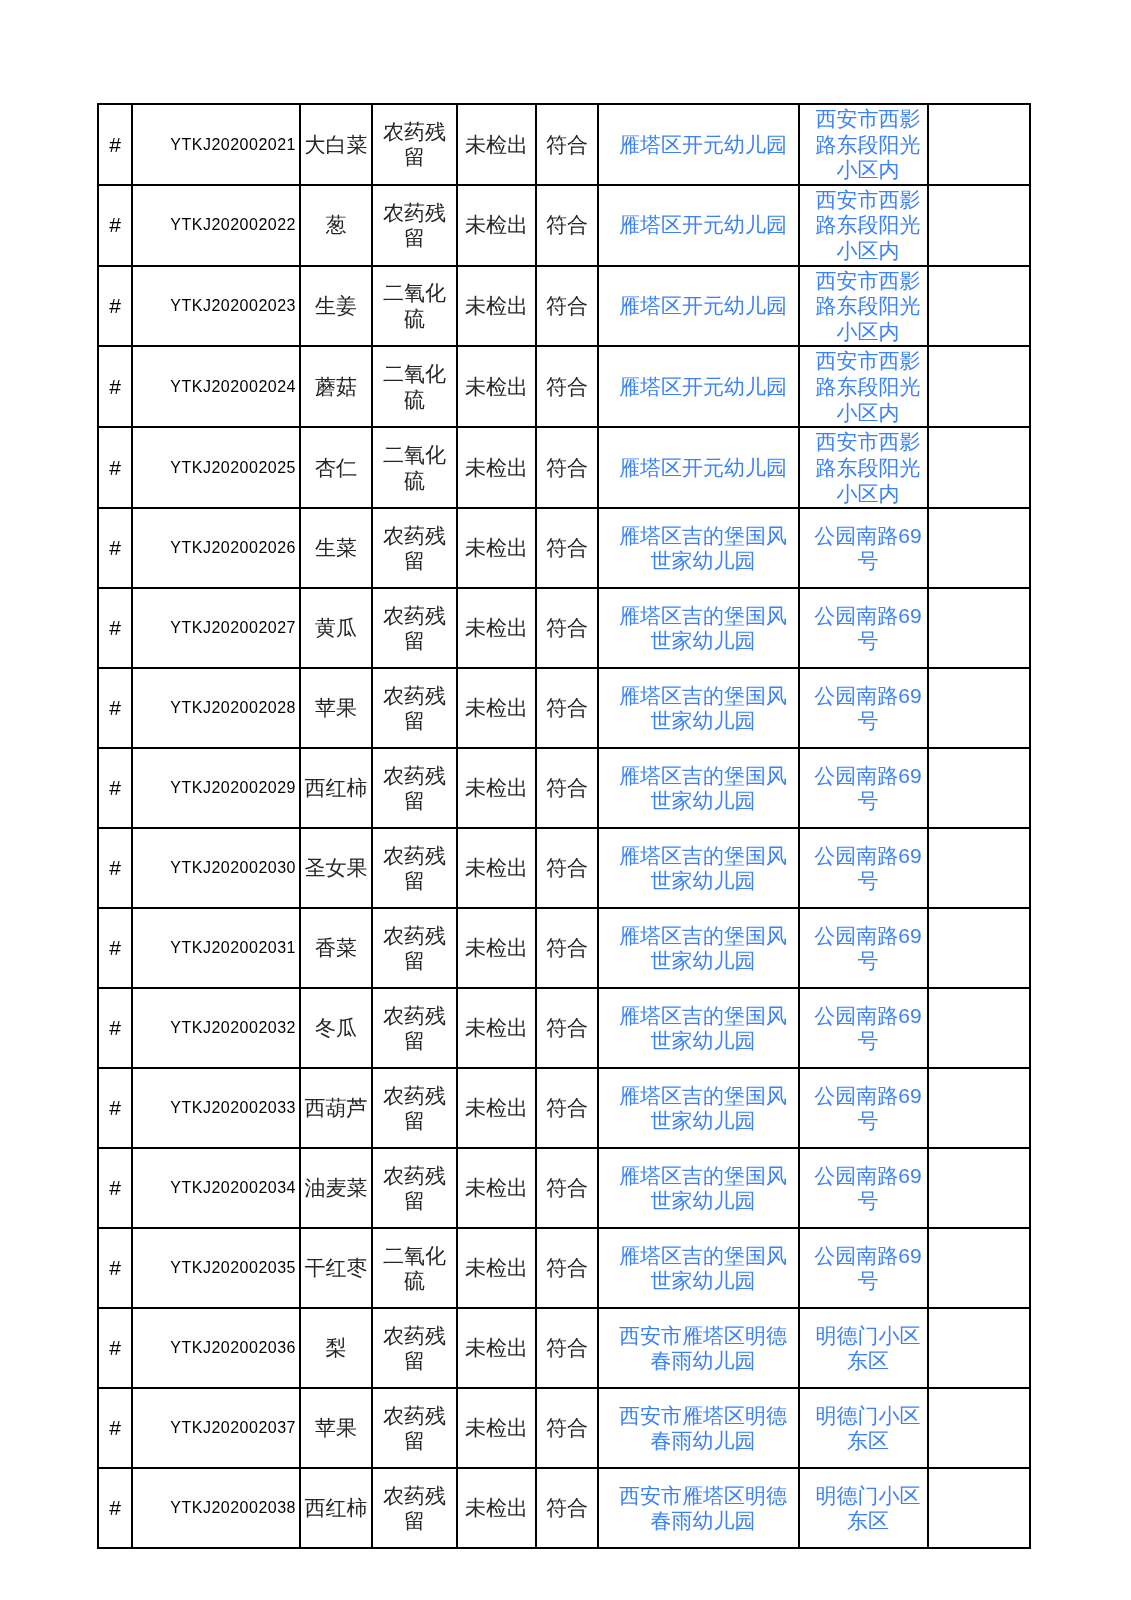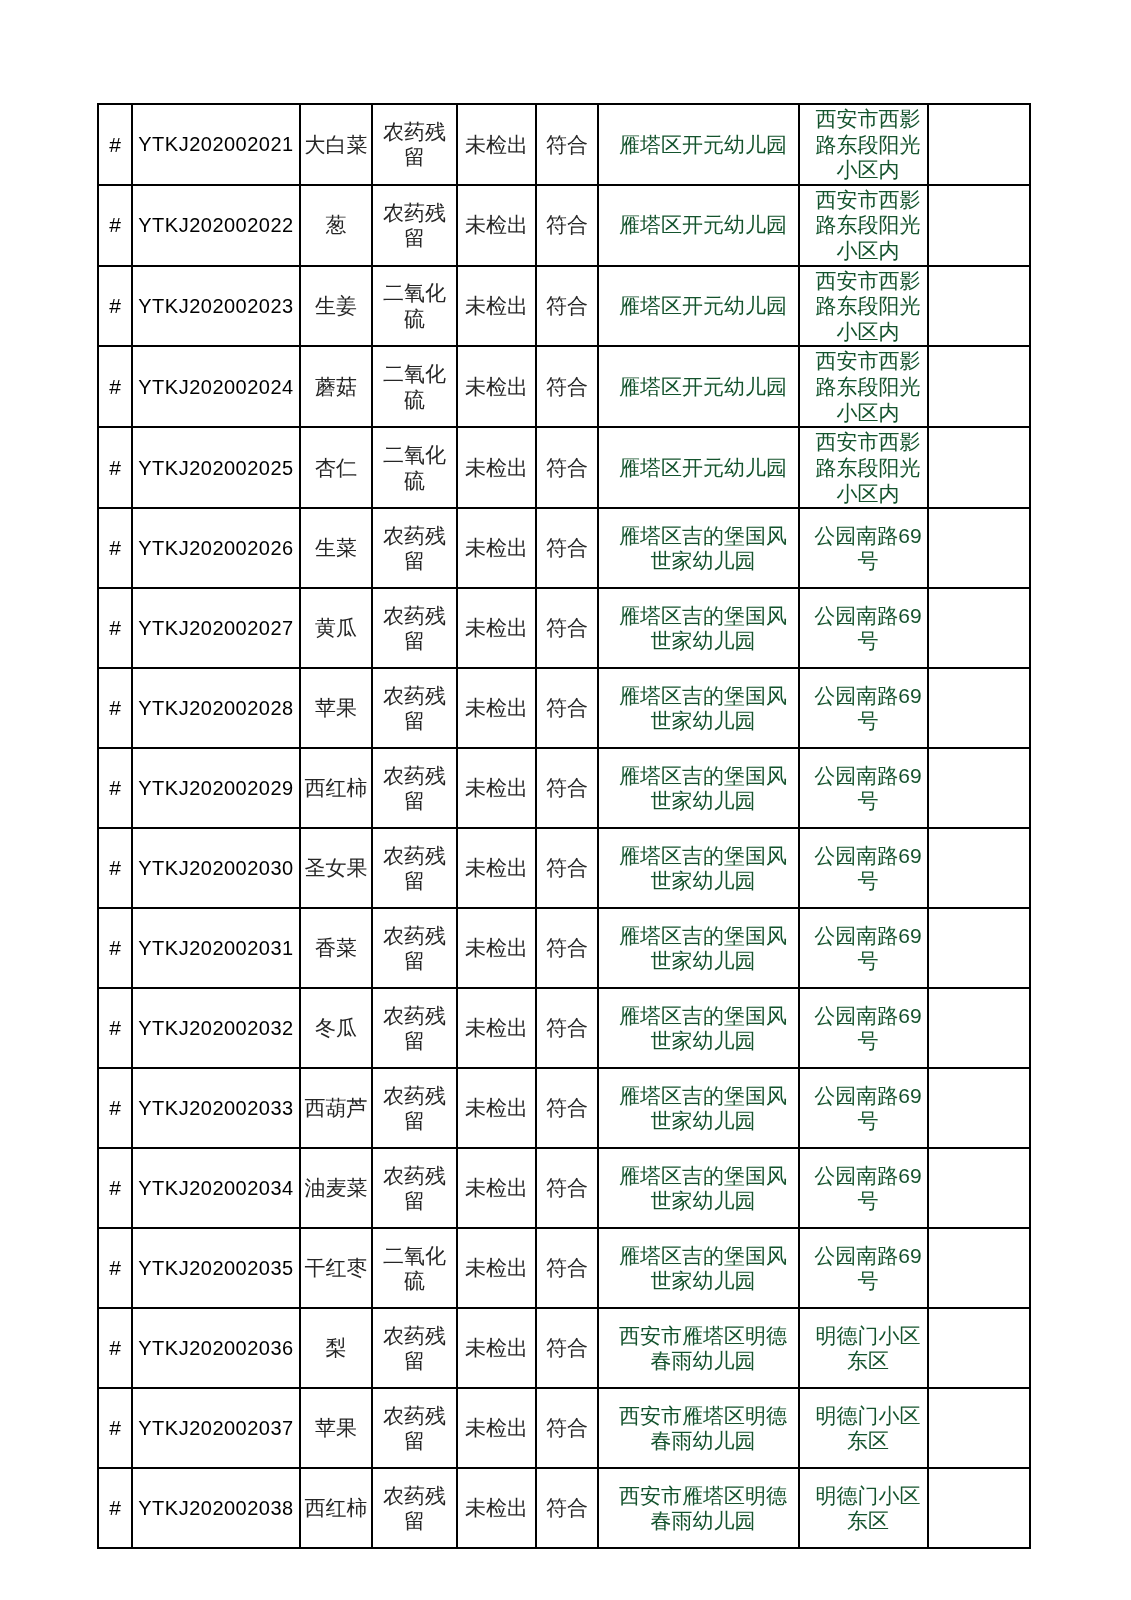--- a/index.html
+++ b/index.html
@@ -33,27 +33,28 @@
     color: #262626;
     padding: 1px 3px;
     overflow: hidden;
     word-break: break-all;
   }
   table.results td.c-seq {
     font-size: 21px;
     color: #000000;
   }
   table.results td.c-id {
-    font-size: 20px;
+    font-size: 16px;
     color: #000000;
     letter-spacing: 0.5px;
+    text-align: right;
   }
   table.results td.c-unit,
   table.results td.c-addr {
-    color: #14532d;
+    color: #3b82f6;
     padding-left: 12px;
   }
 </style>
 </head>
 <body>
 
 <div class="sheet">
   <table class="results">
     <colgroup>
       <col style="width:34px">

